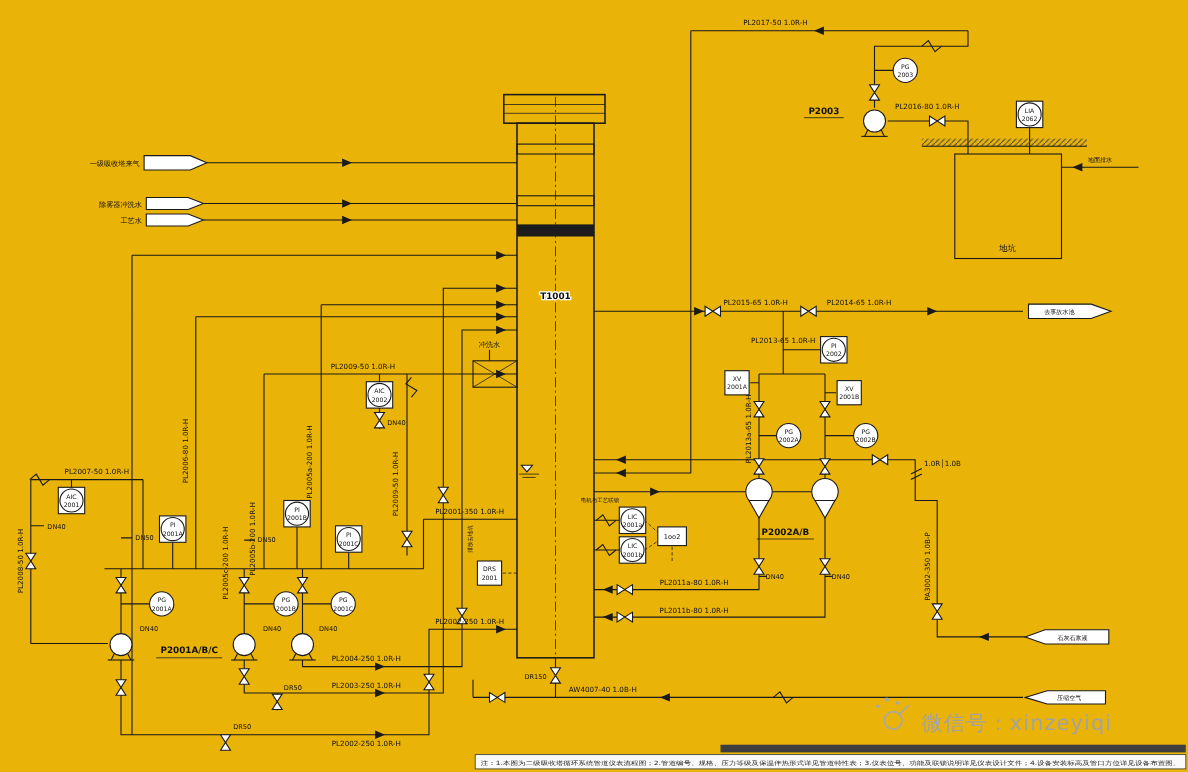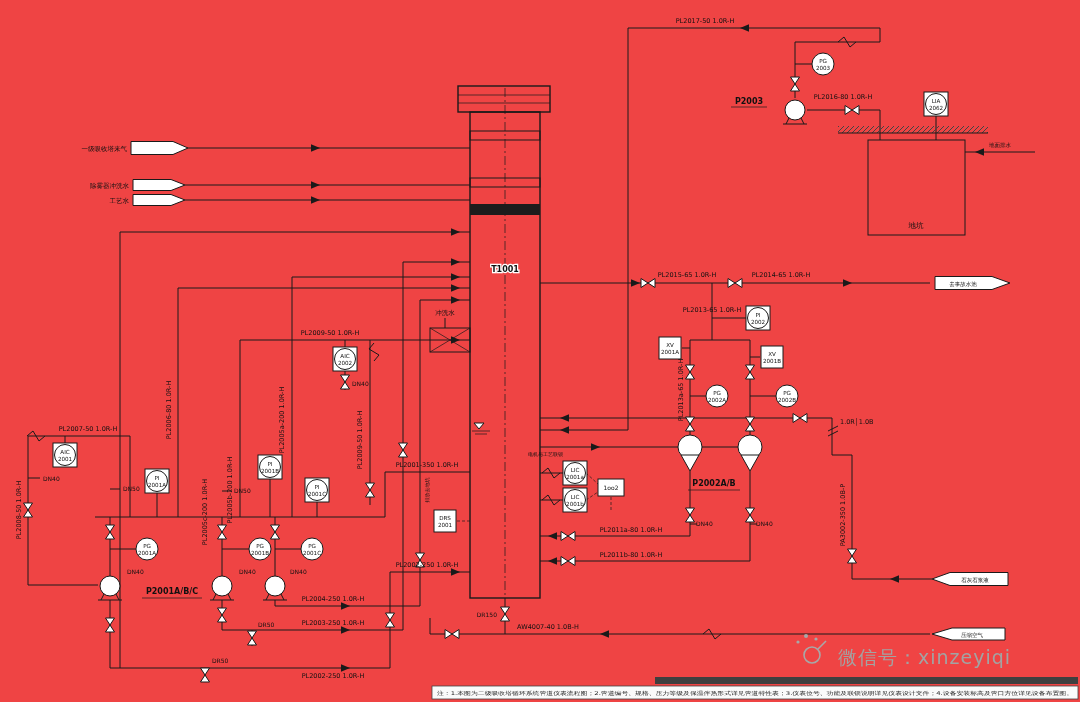--- a/index.html
+++ b/index.html
@@ -1,16 +1,16 @@
 <!DOCTYPE html>
 <html><head>
 <meta charset="utf-8">
 <style>
   html,body{margin:0;padding:0;background:#ffffff;}
-  .stage{position:relative;width:1080px;height:702px;background:#ef4444;overflow:hidden;}
+  .stage{position:relative;width:1080px;height:702px;background:#eab308;overflow:hidden;}
   svg{position:absolute;left:0;top:0;}
   text{font-family:"DejaVu Sans",sans-serif;fill:#111;}
   .lbl{font-size:6.5px;}
   .lbl6{font-size:6px;}
   .s55{font-size:5.5px;}
   .s5{font-size:5px;}
   .itxt{font-size:5.6px;text-anchor:middle;}
   .eq{font-size:8px;font-weight:bold;text-anchor:middle;}
   .cn{font-size:7.5px;text-anchor:middle;}
   .halo{paint-order:stroke;stroke:#fff;stroke-width:2.5px;}

